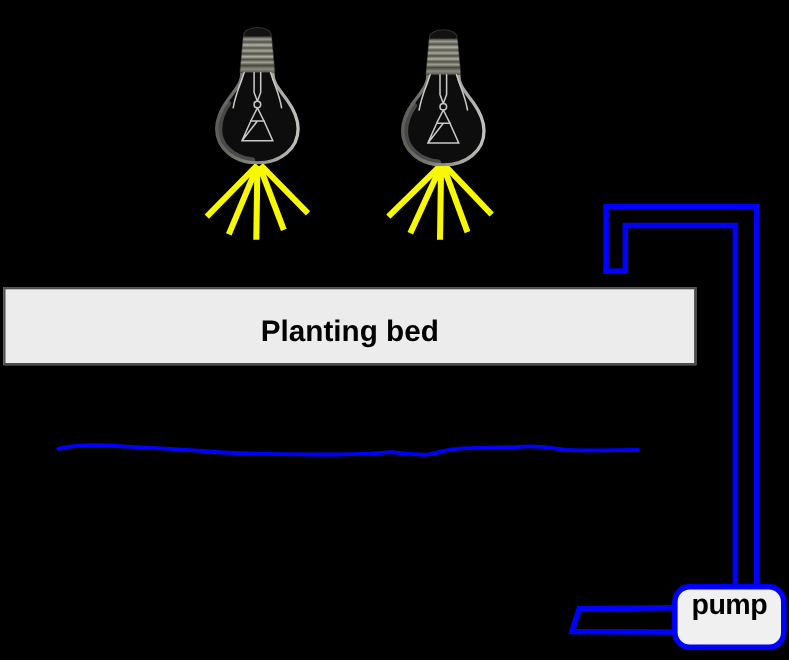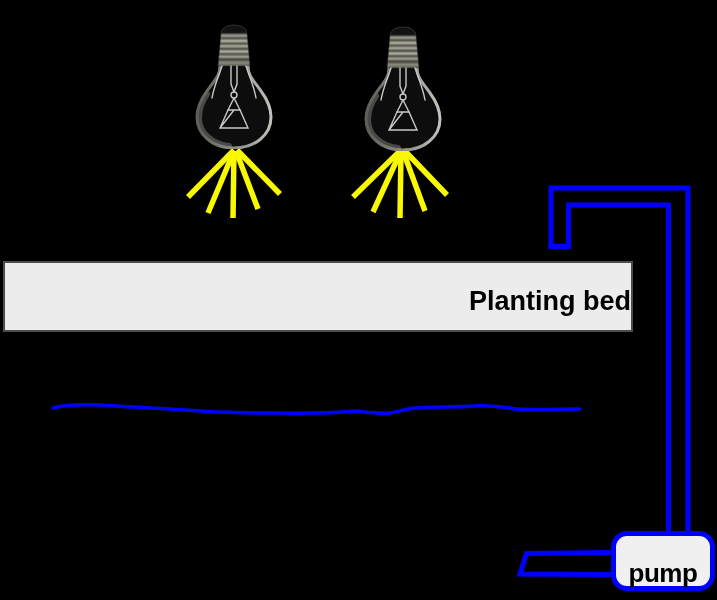--- a/index.html
+++ b/index.html
@@ -16,34 +16,34 @@
   .pipe{stroke:var(--pipe-blue,#0000ff);stroke-width:5;fill:none;stroke-linejoin:miter;}
   .waterline{stroke:var(--pipe-blue,#0000ff);stroke-width:3.5;fill:none;stroke-linecap:round;}
   svg.bulb{position:absolute;width:78px;height:125px;}
   #bulb-1{left:195px;top:24px;}
   #bulb-2{left:364px;top:26px;}
   .planting-bed{
     position:absolute;left:3px;top:261px;width:630px;height:71px;
     box-sizing:border-box;
     background:var(--bed-fill,#ececec);
     border:2px solid var(--bed-border,#4d4d4d);
-    display:flex;align-items:center;justify-content:flex-end;
+    display:flex;align-items:center;justify-content:center;
     padding-top:9px;
   }
   .planting-bed span{
     font-weight:bold;font-size:27px;line-height:1;
     color:var(--label-color,#000);
   }
   .pump-box{
     position:absolute;left:611px;top:531px;width:104px;height:60px;
     box-sizing:border-box;
     background:var(--pump-fill,#f0f0f0);
     border:5px solid var(--pipe-blue,#0000ff);
     border-radius:16px;
-    display:flex;align-items:flex-end;justify-content:center;
+    display:flex;align-items:flex-start;justify-content:center;
   }
   .pump-box span{
     font-weight:bold;font-size:26px;letter-spacing:-0.5px;line-height:1;
     color:var(--label-color,#000);
   }
   .filament{stroke:#c8c8c8;stroke-width:1.4;fill:none;stroke-linecap:round;}
   .glass{stroke:url(#glassEdge);stroke-width:3;fill:rgba(255,255,255,0.05);}
   .glassrim{stroke:#8f8f8f;stroke-opacity:.45;stroke-width:6;fill:none;stroke-linecap:round;}
 </style>
 </head>

